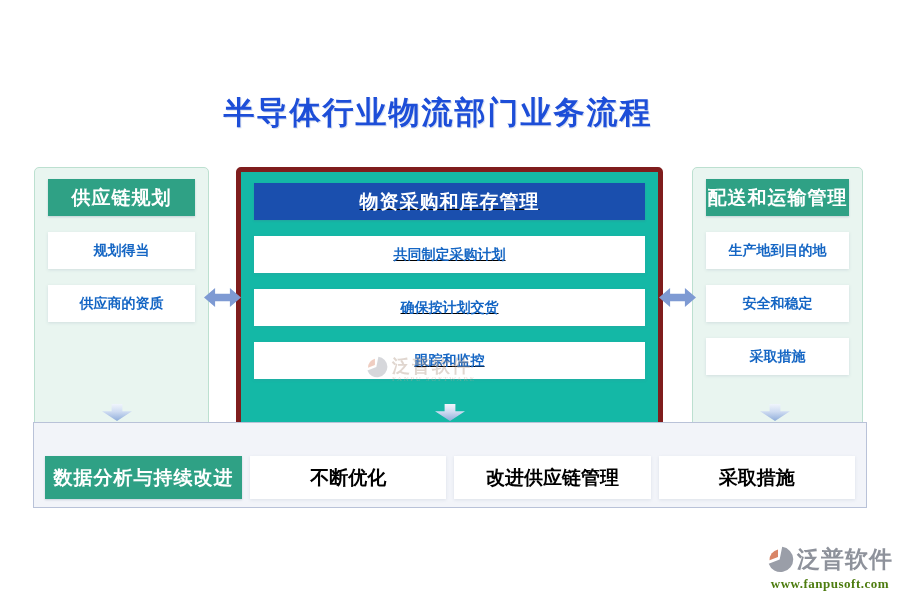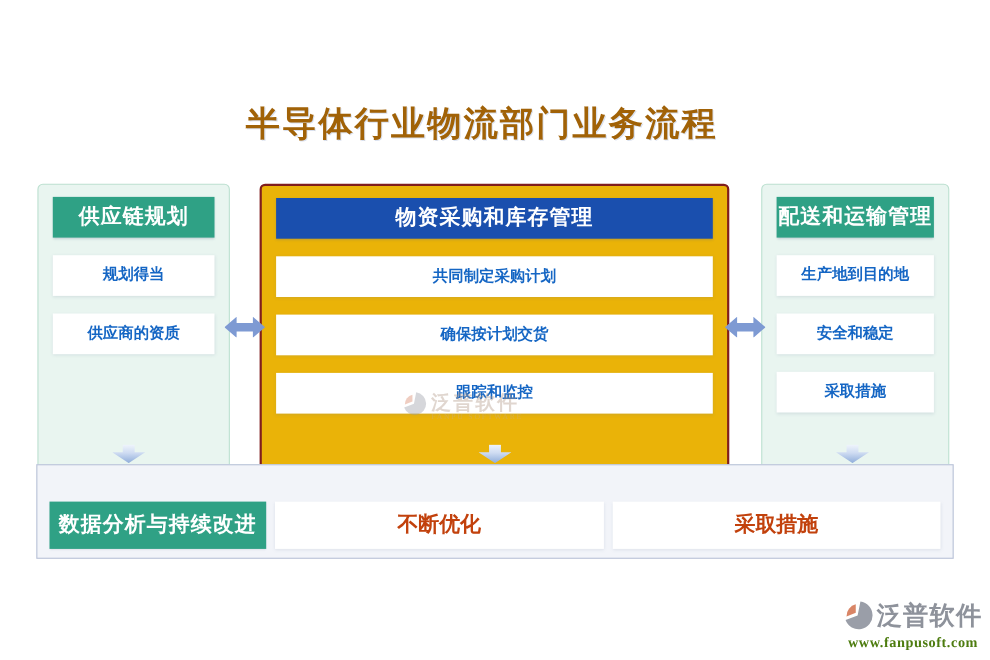--- a/index.html
+++ b/index.html
@@ -3,29 +3,29 @@
 <meta charset="utf-8">
 <style>
   html,body { margin:0; padding:0; }
   body {
     width:900px; height:600px; position:relative; background:#ffffff;
     font-family:"Liberation Serif", serif; overflow:hidden;
   }
 
   .title {
     position:absolute; top:92px; left:0; width:876px; text-align:center;
-    font-size:31px; font-weight:bold; color:#a16207; letter-spacing:2px;
+    font-size:31px; font-weight:bold; color:#1d4ed8; letter-spacing:2px;
     text-shadow:1px 1px 0 rgba(150,170,210,.35);
   }
 
   .panel {
     position:absolute; top:167px; height:273px; border-radius:5px; box-sizing:border-box;
   }
   .panel.green { background:#e9f5f0; border:1px solid #bce0d0; }
-  .panel.blue  { background:#eab308; border:2px solid #7f1d1d; }
+  .panel.blue  { background:#14b8a6; border:5px solid #7f1d1d;text-decoration:underline; }
 
   .panel-header {
     margin:11px 13px 0; height:37px; line-height:37px; text-align:center;
     color:#ffffff; font-size:19px; font-weight:bold; letter-spacing:1px;
     box-shadow:0 1px 2px rgba(80,100,130,.25);
   }
   .panel.green .panel-header { background:#2fa185; }
   .panel.blue  .panel-header { background:#1a4fae; }
 
   .panel-item {
@@ -49,21 +49,21 @@
     position:absolute; left:33px; top:422px; width:834px; height:86px;
     background:#f2f4f9; border:1px solid #b9c2d8; box-sizing:border-box;
     display:flex; gap:8px; padding:33px 11px 8px;
   }
   .bottom-box { height:43px; line-height:43px; text-align:center; font-weight:bold; }
   .bottom-header {
     width:197px; flex:0 0 auto; background:#2fa185; color:#ffffff;
     font-size:19px; letter-spacing:1px; box-shadow:0 1px 2px rgba(80,100,130,.25);
   }
   .bottom-item {
-    flex:1 1 0; background:#ffffff; color:#c2410c; font-size:19px;
+    flex:1 1 0; background:#ffffff; color:#000000; font-size:19px;
     box-shadow:0 1px 3px rgba(100,120,150,.15);
   }
 
   .wm-center {
     position:absolute; left:366px; top:356px; display:flex; align-items:flex-start;
     gap:4px; opacity:.4; z-index:5;
   }
   .wm-center .logo { width:22px; height:22px; }
   .wm-center .brand { font-size:18px; color:#b39b8a; font-weight:bold; letter-spacing:2px; line-height:20px; }
   .wm-center .sub { font-size:7px; color:#c5ab97; letter-spacing:1.6px; margin-top:-1px; }
@@ -102,20 +102,21 @@
 <div class="h-arrow" style="left:204px;"></div>
 <div class="h-arrow" style="left:659px;"></div>
 
 <div class="d-arrow" style="left:102px;"></div>
 <div class="d-arrow" style="left:435px;"></div>
 <div class="d-arrow" style="left:760px;"></div>
 
 <div class="bottom-panel">
   <div class="bottom-box bottom-header">数据分析与持续改进</div>
   <div class="bottom-box bottom-item">不断优化</div>
+  <div class="bottom-box bottom-item">改进供应链管理</div>
   <div class="bottom-box bottom-item">采取措施</div>
 </div>
 
 <div class="wm-center">
   <svg class="logo" viewBox="0 0 32 32">
     <path fill="#9a9ea8" d="M18 1a15 15 0 1 1-16 20l13-5z"></path>
     <path fill="#d98566" d="M13 4A13 13 0 0 0 3 17l10-4z"></path>
   </svg>
   <div>
     <div class="brand">泛普软件</div>

